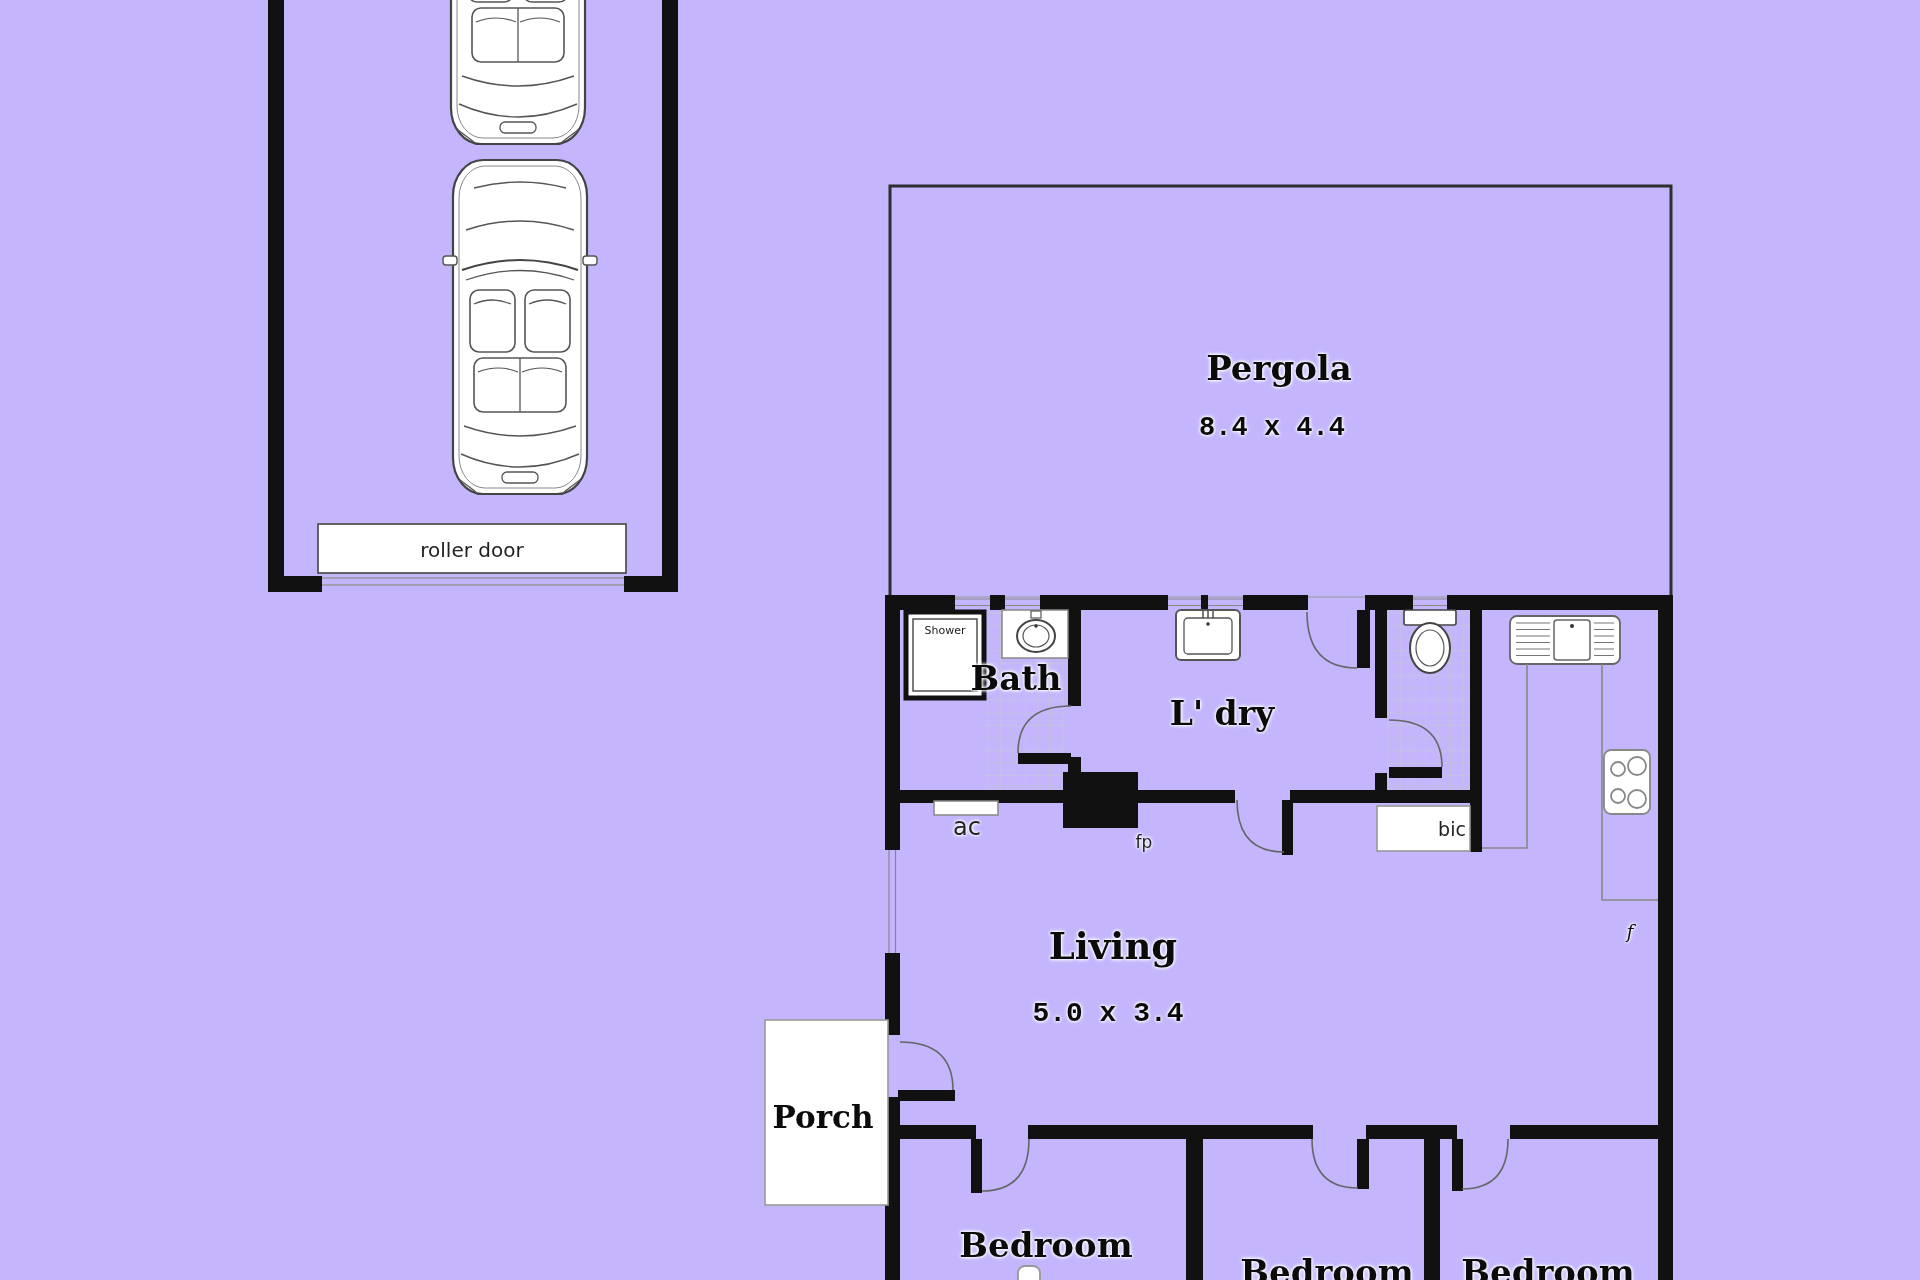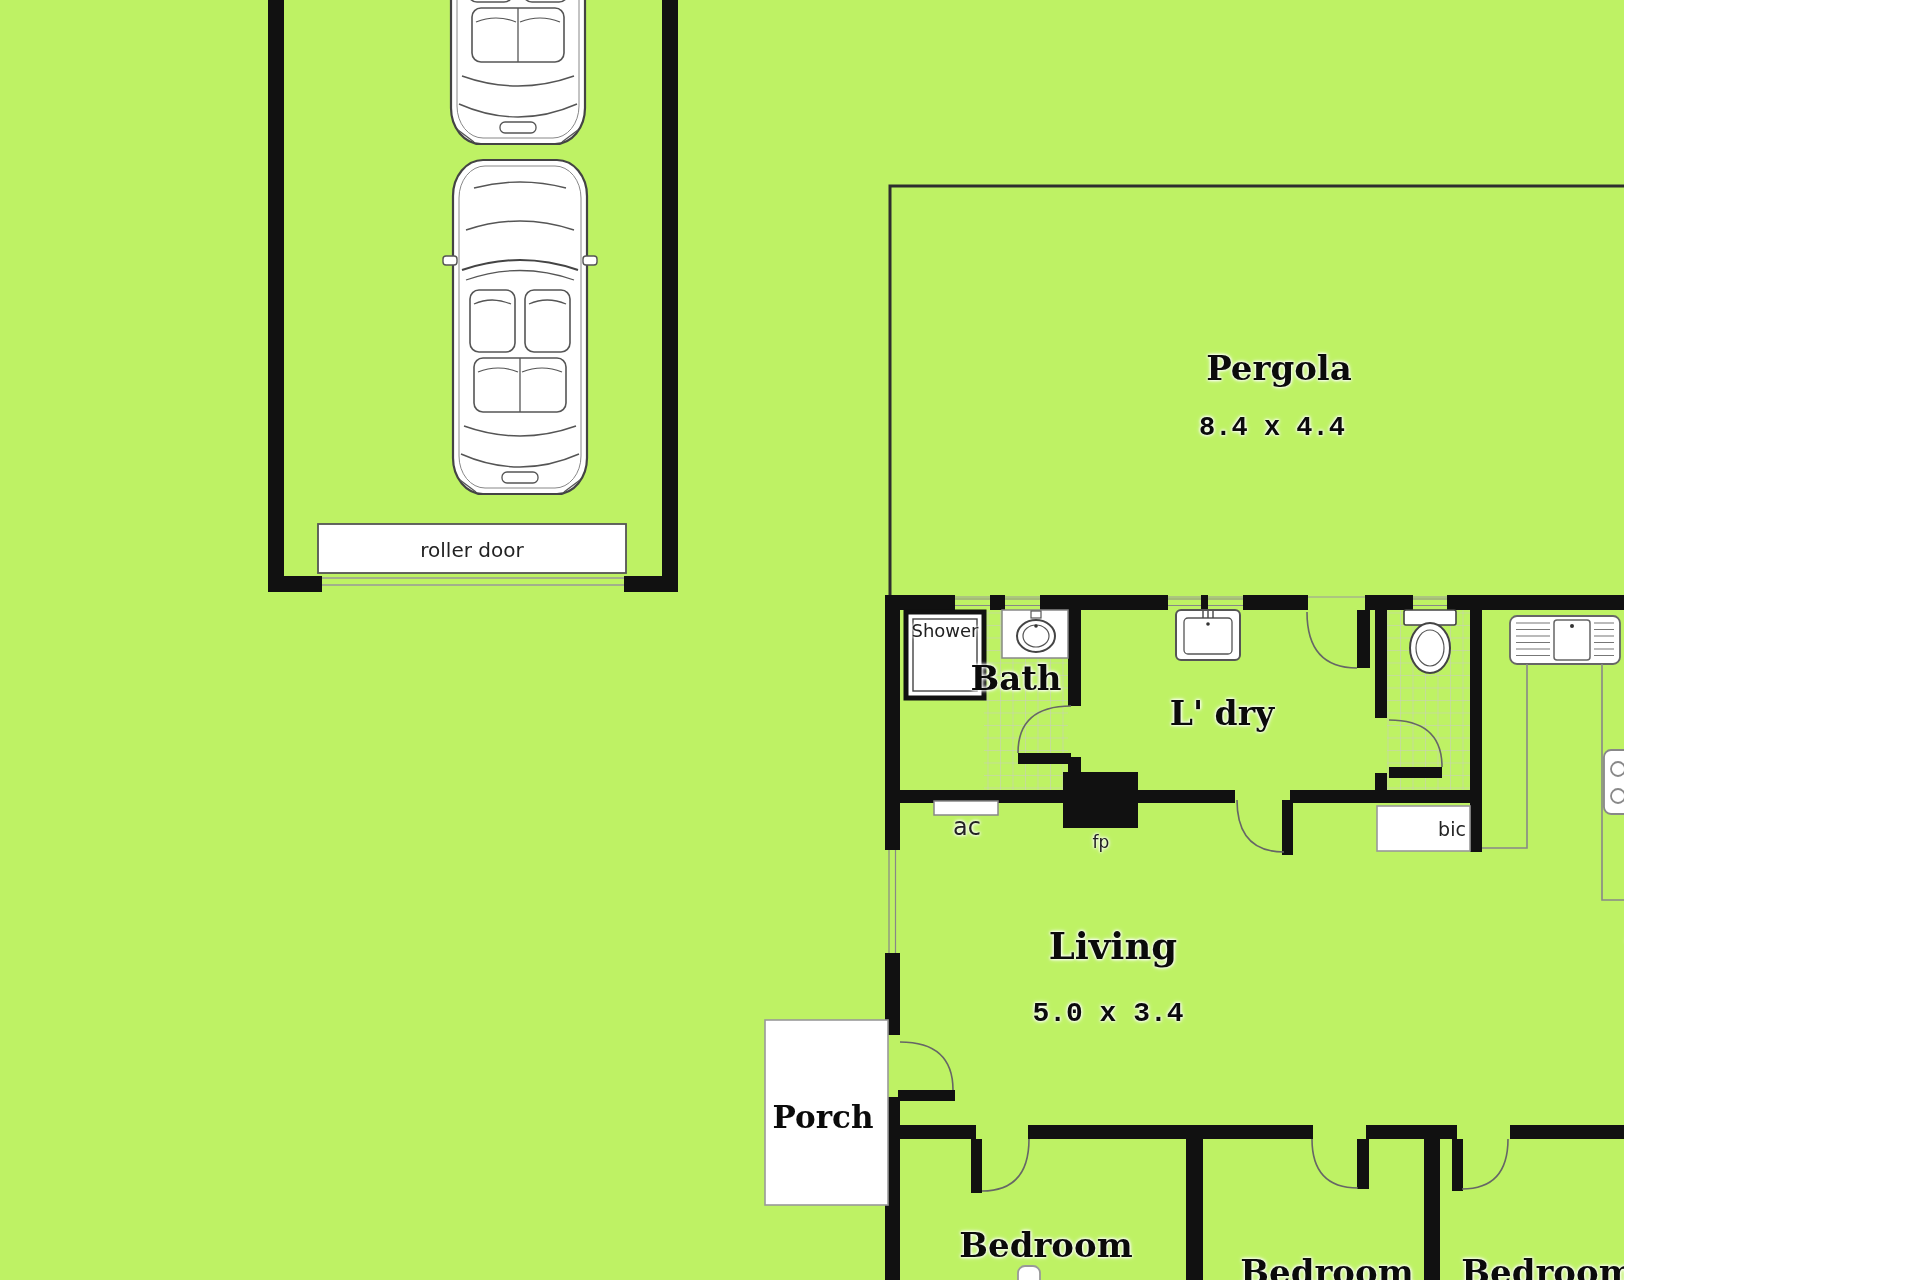--- a/index.html
+++ b/index.html
@@ -1,17 +1,17 @@
 <!DOCTYPE html>
 <html><head>
 <meta charset="utf-8">
 <style>
   html,body{margin:0;padding:0;background:#fff;}
   #stage{
-    position:relative;width:1624px;height:1280px;background:#bef264;
+    position:relative;width:1920px;height:1280px;background:#c4b5fd;
     overflow:hidden;font-family:"DejaVu Sans",sans-serif;
   }
   #plan-svg{position:absolute;left:0;top:0;}
   .label{
     position:absolute;transform:translate(-50%,-50%);white-space:nowrap;color:#0b0b0b;
     text-shadow:0 0 3px #fff,0 0 3px #fff,0 0 5px #fff;
   }
   .room-label{font-family:"DejaVu Serif","Liberation Serif",serif;font-weight:700;}
   .dim-label{font-family:Liberation Mono, monospace;font-weight:700;margin-top:24px;}
   .small-label{font-family:"DejaVu Sans","Liberation Sans",sans-serif;color:#222;}
@@ -194,20 +194,20 @@
 
   <div class="label room-label" style="left:1113px;top:946px;font-size:37px;">Living</div>
   <div class="label dim-label" style="left:1108px;top:989px;font-size:28px;">5.0 x 3.4</div>
 
   <div class="label room-label" style="left:823px;top:1117px;font-size:31px;">Porch</div>
 
   <div class="label room-label" style="left:1046px;top:1245px;font-size:34px;">Bedroom</div>
   <div class="label room-label" style="left:1327px;top:1272px;font-size:34px;">Bedroom</div>
   <div class="label room-label" style="left:1548px;top:1272px;font-size:34px;">Bedroom</div>
 
-  <div class="label small-label" style="left:945px;top:630px;font-size:18px;">Shower</div>
+  <div class="label small-label" style="left:945px;top:630px;font-size:11px;">Shower</div>
   <div class="label small-label" style="left:472px;top:550px;font-size:20px;">roller door</div>
   <div class="label small-label" style="left:967px;top:827px;font-size:24px;">ac</div>
-  <div class="label small-label" style="left:1101px;top:842px;font-size:17px;">fp</div>
+  <div class="label small-label" style="left:1144px;top:842px;font-size:17px;">fp</div>
   <div class="label small-label" style="left:1424px;top:829px;font-size:19px;margin-left:28px;">bic</div>
   <div class="label fridge-label" style="left:1630px;top:931px;font-size:18px;">f</div>
 
 </div>
 
 </body></html>

